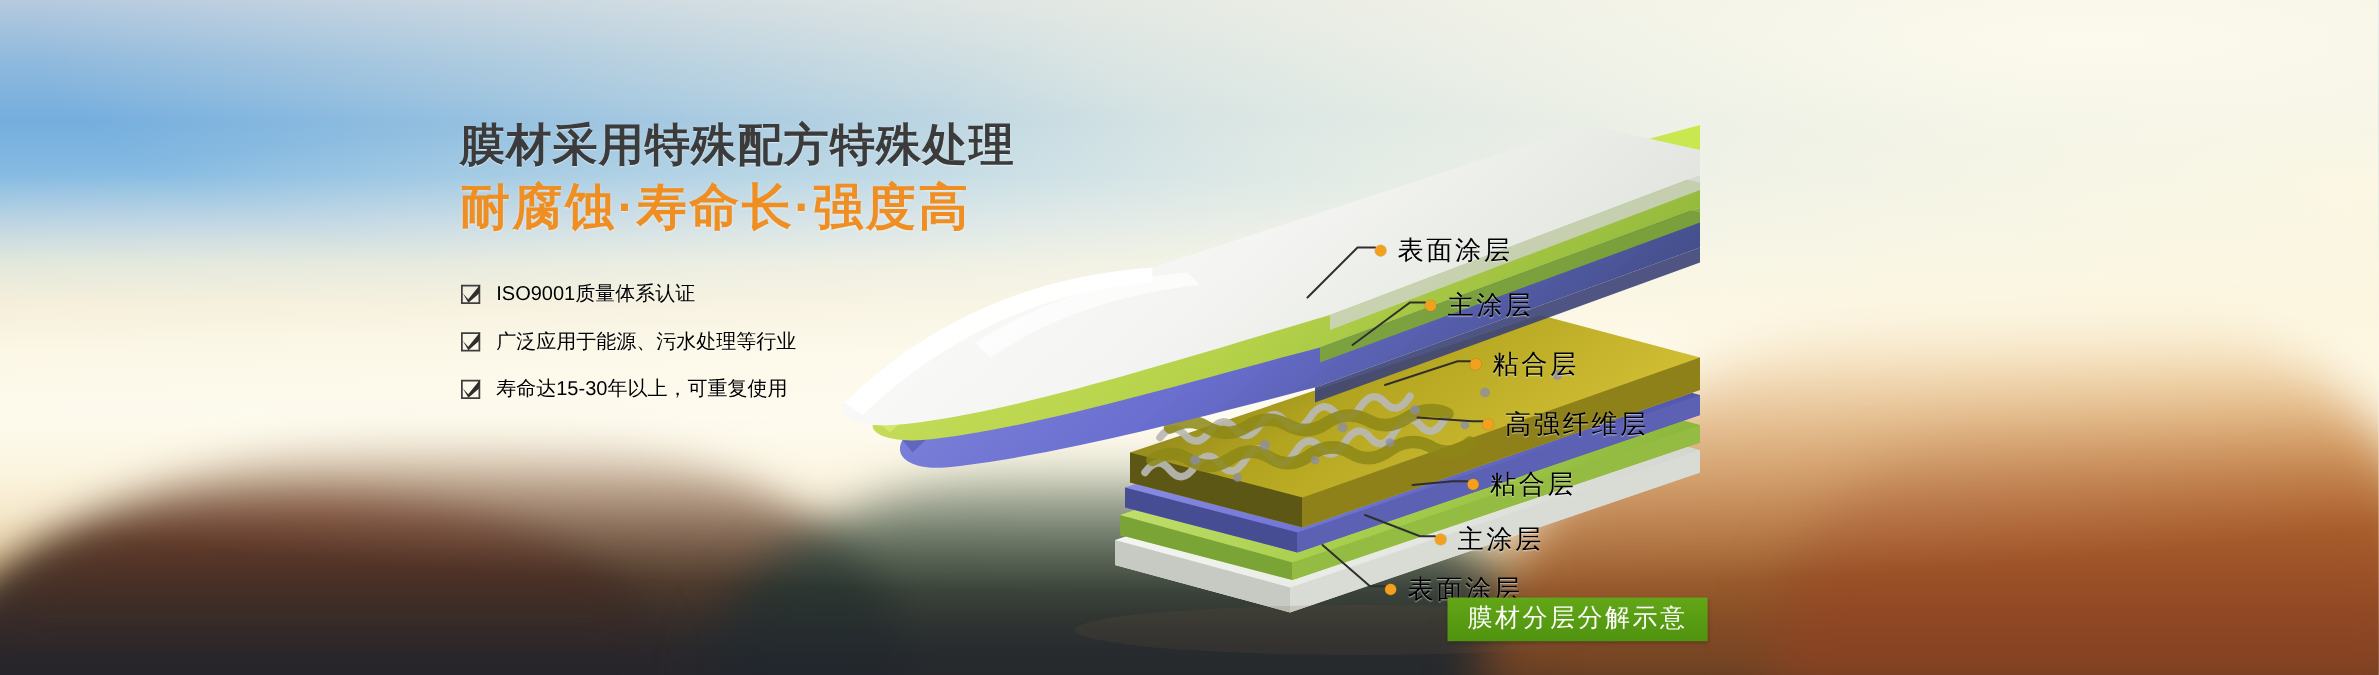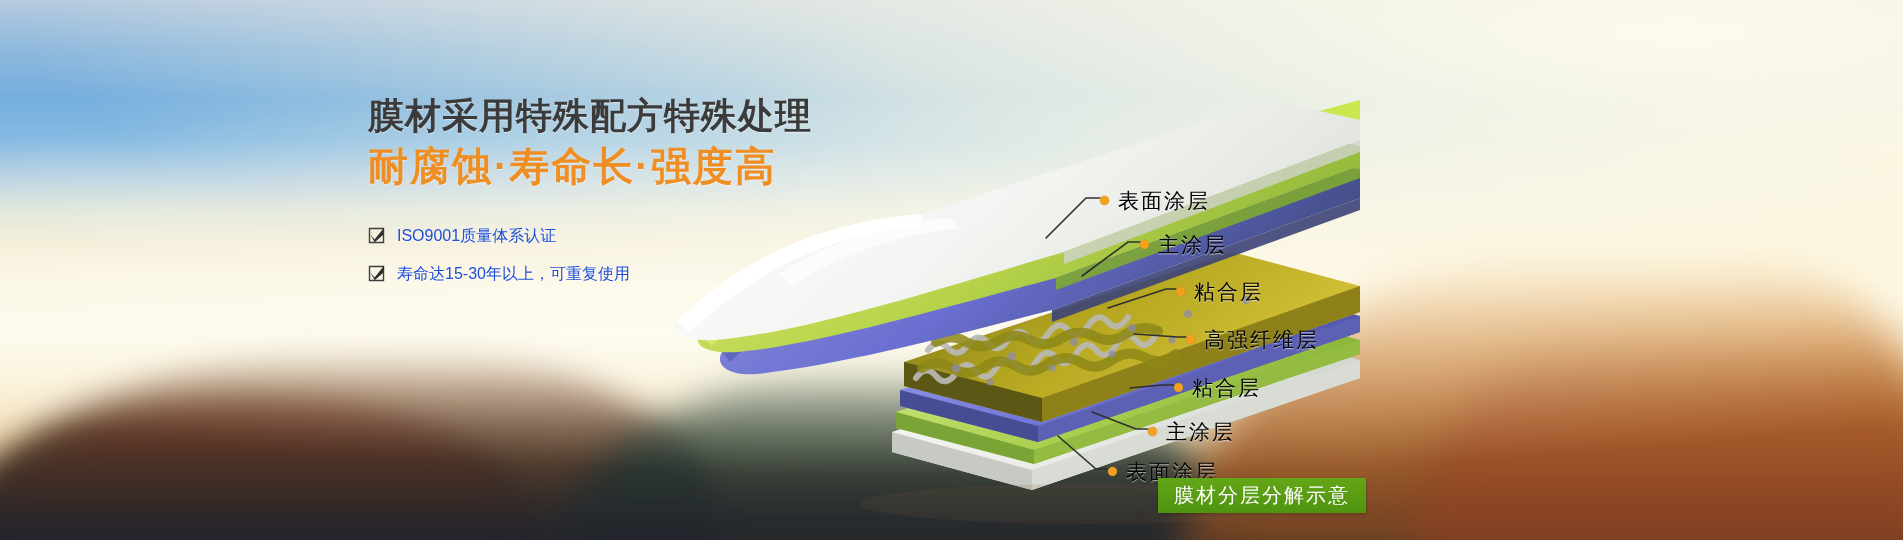--- a/index.html
+++ b/index.html
@@ -106,21 +106,21 @@
     text-shadow:0 1px 1px rgba(255,255,255,0.55);
   }
   .headline2{
     font-size:40px;font-weight:bold;color:#ef8f23;letter-spacing:2px;
     line-height:1.12;margin:0 0 38px 0;white-space:nowrap;
     text-shadow:0 1px 2px rgba(255,255,255,0.5);
   }
   .bullets{list-style:none;margin:0;padding:0;}
   .bullet{
     display:flex;align-items:center;gap:12px;
-    font-size:16px;color:#1d4ed8;line-height:1;margin-bottom:21px;
+    font-size:16px;color:#000000;line-height:1;margin-bottom:21px;
     text-shadow:0 1px 1px rgba(255,255,255,0.6);
   }
   .check-icon{
     width:17px;height:17px;flex:0 0 17px;position:relative;display:inline-block;
   }
   .check-icon svg{display:block;}
 
   
   .diagram{position:absolute;left:660px;top:60px;width:700px;height:470px;}
   .diagram svg{display:block;}
@@ -169,20 +169,29 @@
 
     <ul class="bullets">
       <li class="bullet">
         <span class="check-icon">
           <svg width="17" height="17" viewBox="0 0 17 17">
             <path d="M1.5 1.5 H15.5 V15.5 H1.5 Z" fill="none" stroke="#3f3f3f" stroke-width="1.4"></path>
             <path d="M2.2 7.6 L6.6 12.4 L16.2 0.6 L15.0 8.0 L6.7 15.2 Z" fill="#2e2e2e"></path>
           </svg>
         </span>
         <span>ISO9001质量体系认证</span>
+      </li>
+      <li class="bullet">
+        <span class="check-icon">
+          <svg width="17" height="17" viewBox="0 0 17 17">
+            <path d="M1.5 1.5 H15.5 V15.5 H1.5 Z" fill="none" stroke="#3f3f3f" stroke-width="1.4"></path>
+            <path d="M2.2 7.6 L6.6 12.4 L16.2 0.6 L15.0 8.0 L6.7 15.2 Z" fill="#2e2e2e"></path>
+          </svg>
+        </span>
+        <span>广泛应用于能源、污水处理等行业</span>
       </li>
       <li class="bullet">
         <span class="check-icon">
           <svg width="17" height="17" viewBox="0 0 17 17">
             <path d="M1.5 1.5 H15.5 V15.5 H1.5 Z" fill="none" stroke="#3f3f3f" stroke-width="1.4"></path>
             <path d="M2.2 7.6 L6.6 12.4 L16.2 0.6 L15.0 8.0 L6.7 15.2 Z" fill="#2e2e2e"></path>
           </svg>
         </span>
         <span>寿命达15-30年以上，可重复使用</span>
       </li>

